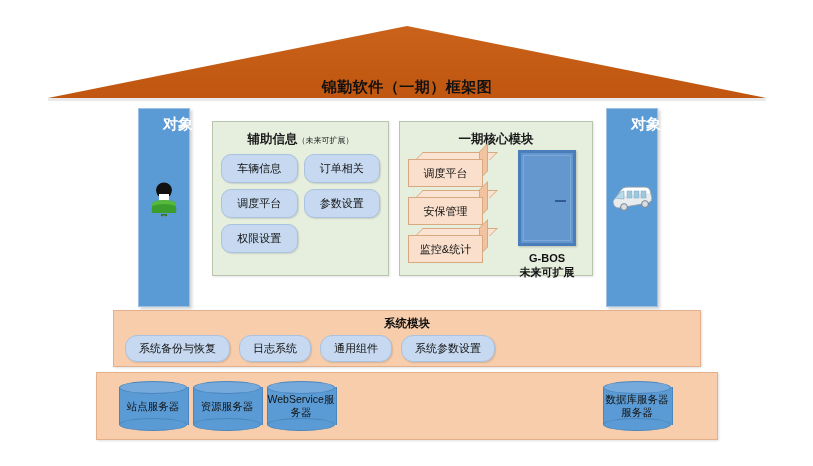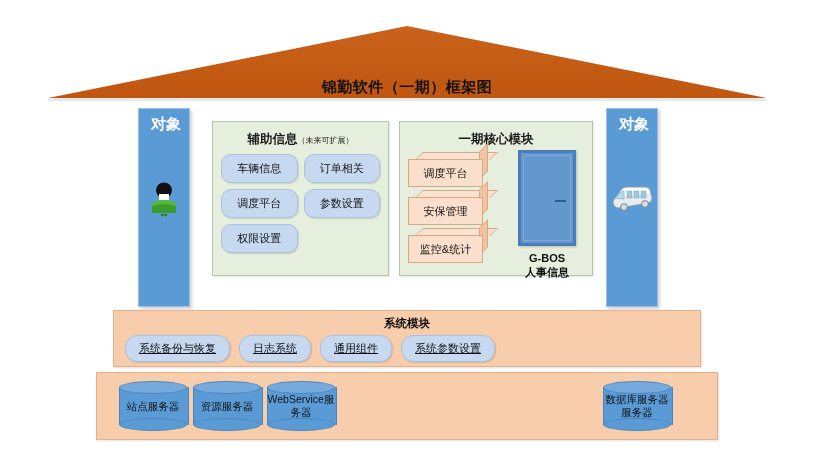--- a/index.html
+++ b/index.html
@@ -49,23 +49,23 @@
     height: 197px;
     background: #5b9bd5;
     border: 1px solid #9fc0e0;
     box-shadow: 2px 2px 3px rgba(0,0,0,0.18);
   }
   .pillar.left  { left: 138px; }
   .pillar.right { left: 606px; }
   .pillar-label {
     position: absolute;
     top: 6px;
-    left: 12px;
+    left: 4px;
     width: 100%;
-    text-align: left;
+    text-align: right;
     color: #ffffff;
     font-size: 15px;
     font-weight: bold;
     font-family: Liberation Serif, serif;
   }
   .pillar-icon {
     position: absolute;
     left: 50%;
     top: 72px;
     transform: translateX(-50%);
@@ -239,21 +239,20 @@
     background: #c6d9f0;
     border: 1px solid #a9c2e0;
     border-radius: 12px;
     display: flex;
     align-items: center;
     justify-content: center;
     font-size: 11px;
     color: #111111;
     white-space: nowrap;
     box-shadow: 1px 1px 1.5px rgba(0,0,0,0.12);
-    text-decoration: underline;
   }
 
   
   .base {
     position: absolute;
     left: 96px;
     top: 372px;
     width: 620px;
     height: 66px;
     background: #f8cdab;
@@ -383,21 +382,21 @@
       </div>
     </div>
 
     <div class="door-wrap">
       <div class="door">
         <div class="panel-inner"></div>
         <div class="handle"></div>
       </div>
       <div class="door-label">
         <div>G-BOS</div>
-        <div class="l2">人事信息</div>
+        <div class="l2">未来可扩展</div>
       </div>
     </div>
   </div>
 
   <div class="band">
     <div class="band-title">系统模块</div>
     <div class="band-pills">
       <div class="band-pill">系统备份与恢复</div>
       <div class="band-pill">日志系统</div>
       <div class="band-pill">通用组件</div>

